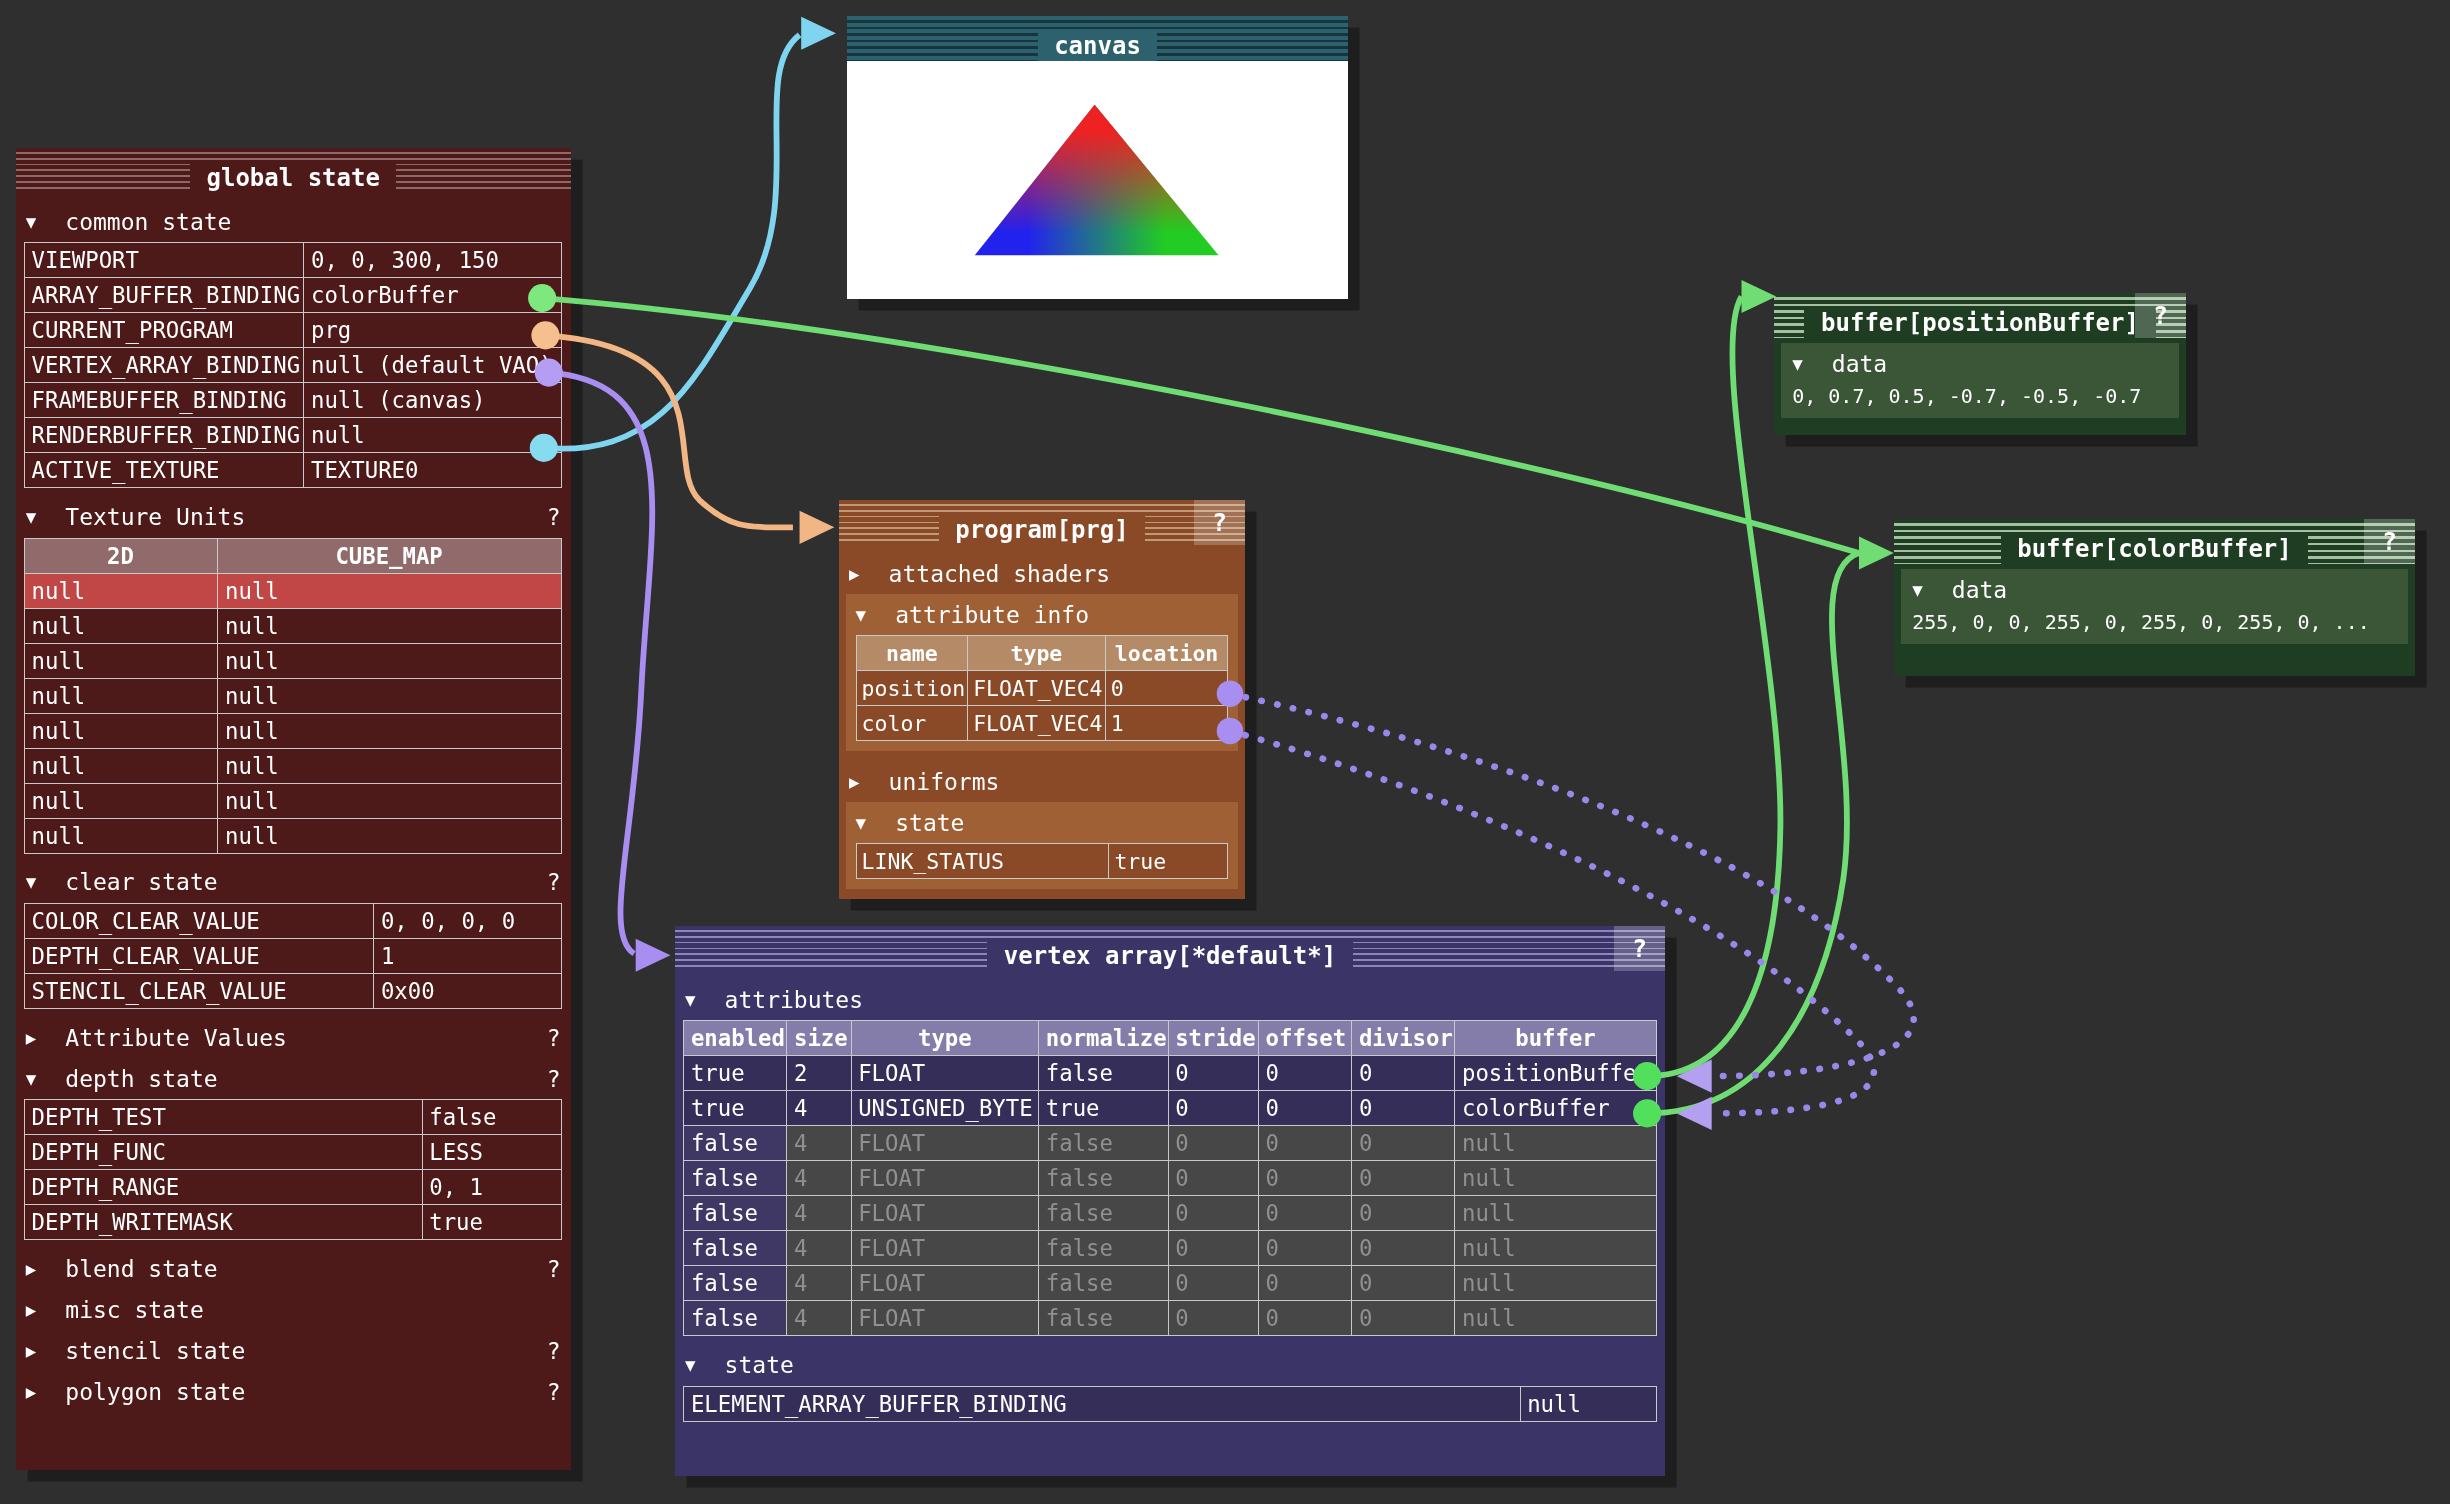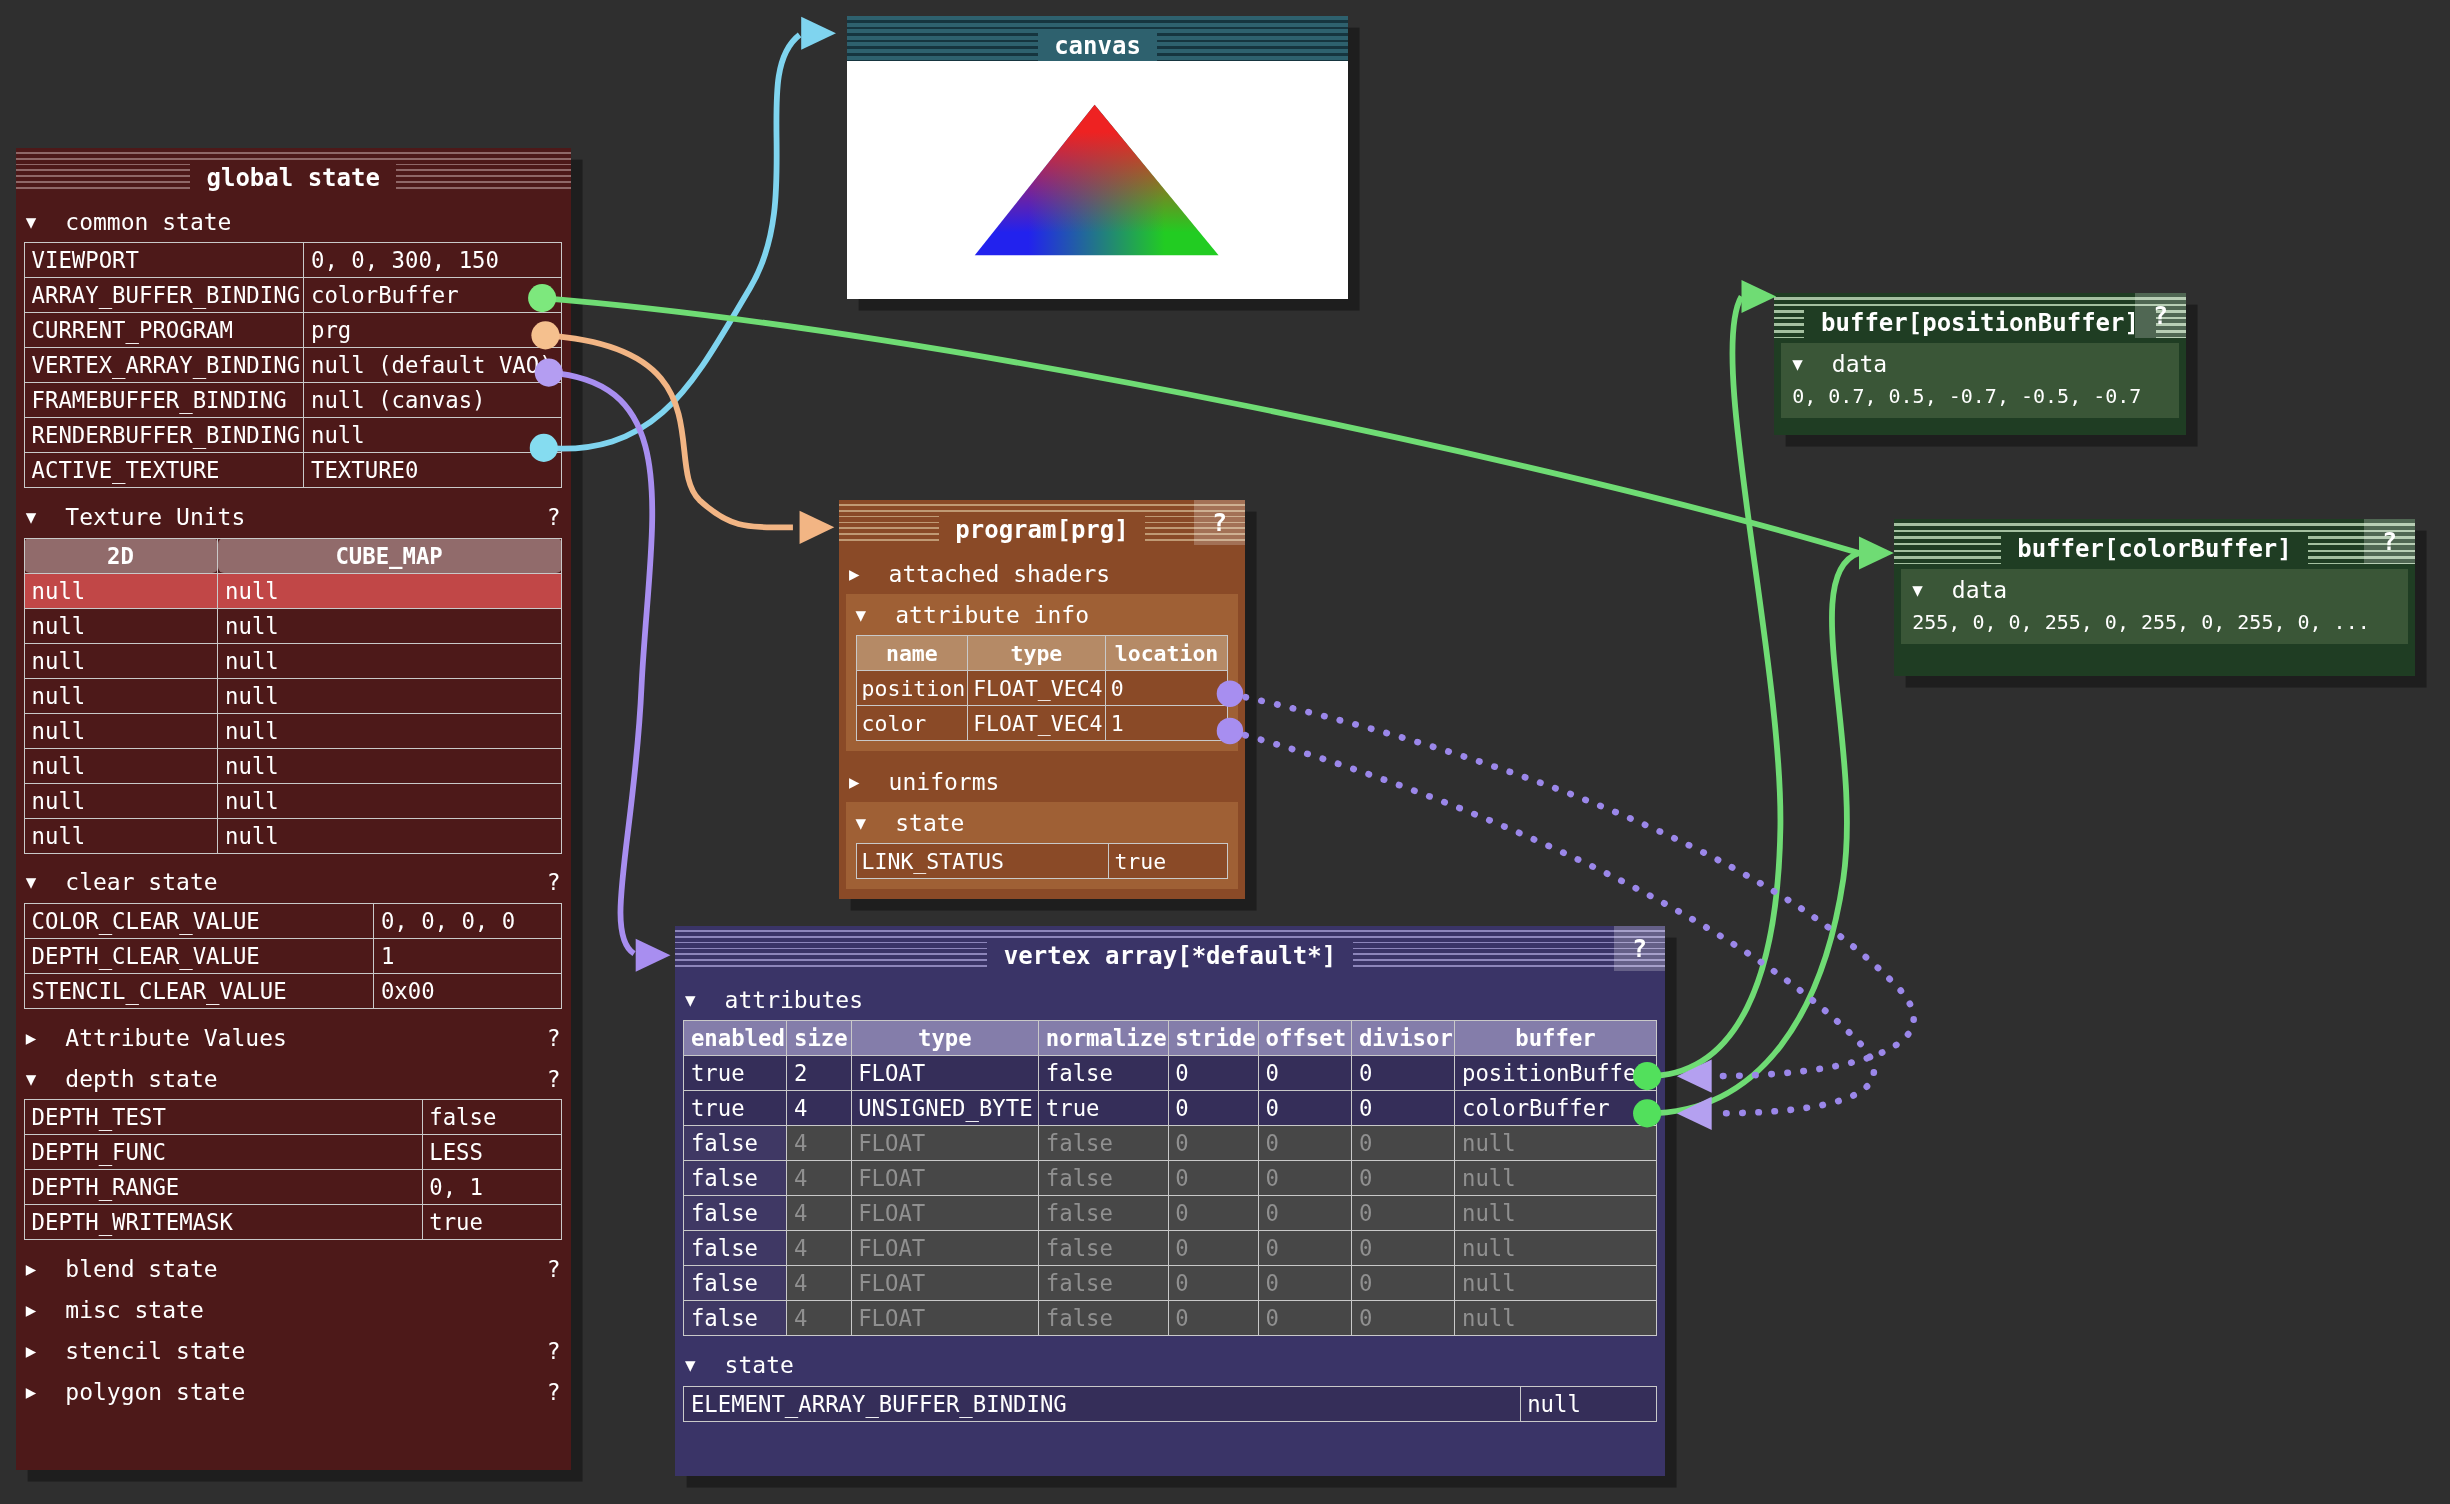--- a/index.html
+++ b/index.html
@@ -16,21 +16,21 @@
   td,th{border:1.7px solid #c9c9c9;height:34px;padding:0 6.6px;overflow:hidden;white-space:nowrap;text-align:left;font-weight:normal;}
   th{font-weight:bold;text-align:center;}
   .tblwrap{margin:0 8.3px 8.3px 8.3px;}
 
   
   #global{left:15.7px;top:148px;width:555px;height:1322px;background:#4d1919;}
   #global .hdr{background:repeating-linear-gradient(180deg,#4d1919 0 4.1px,#8f6868 4.1px 5.8px);}
   #global .hdr .title{background:#4d1919;}
   .t-red th{background:#916b6b;}
   .t-red tr.hl td{background:#c14747;}
-  .t-red td.ctr,.t-red th{text-align:left;padding-left:5px;border-radius:6px;}
+  .t-red td.ctr,.t-red th{text-align:left;padding-left:5px;}
   .t-red th{text-align:center;}
 
   
   #canvas-win{left:847px;top:15.7px;width:501px;height:283px;background:#ffffff;}
   #canvas-win .hdr{background:repeating-linear-gradient(180deg,#2e616e 0 4.1px,#16353f 4.1px 6.6px);}
   #canvas-win .hdr .title{background:#2e616e;}
   .canvas-body{position:relative;width:501px;height:238px;background:#fff;}
 
   
   #program{left:839px;top:500px;width:406px;height:399px;background:#8a4a27;}

